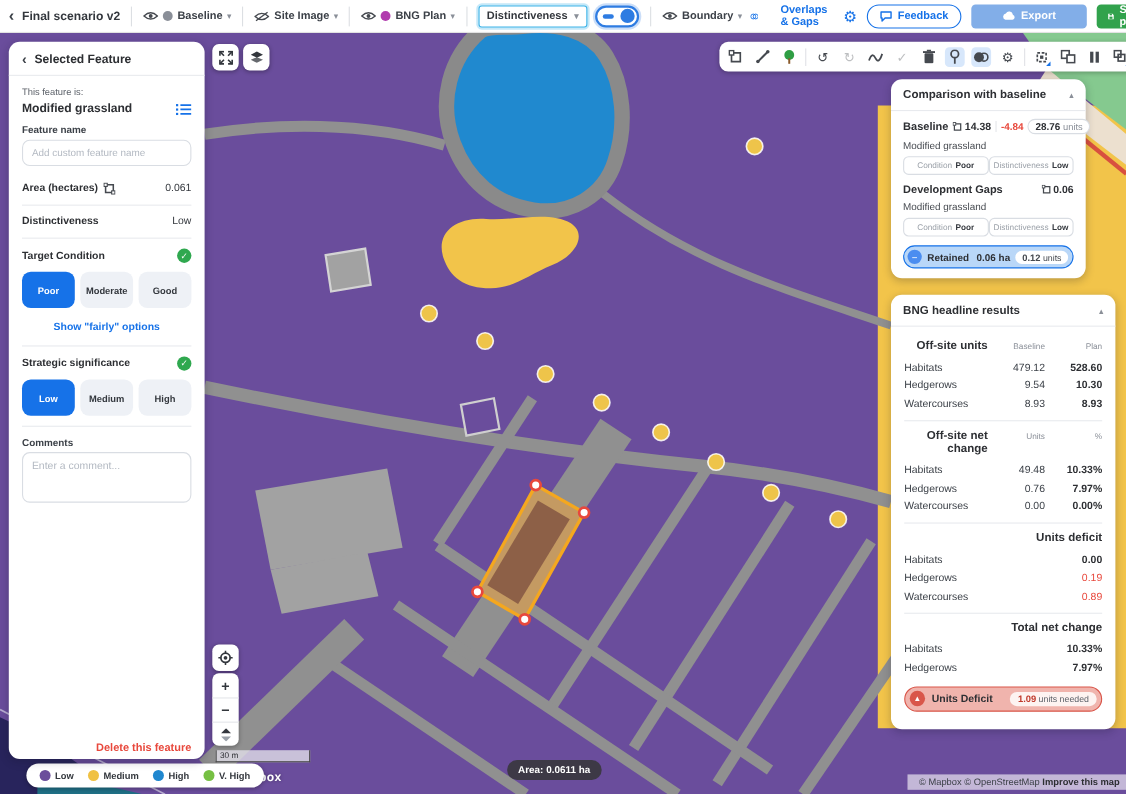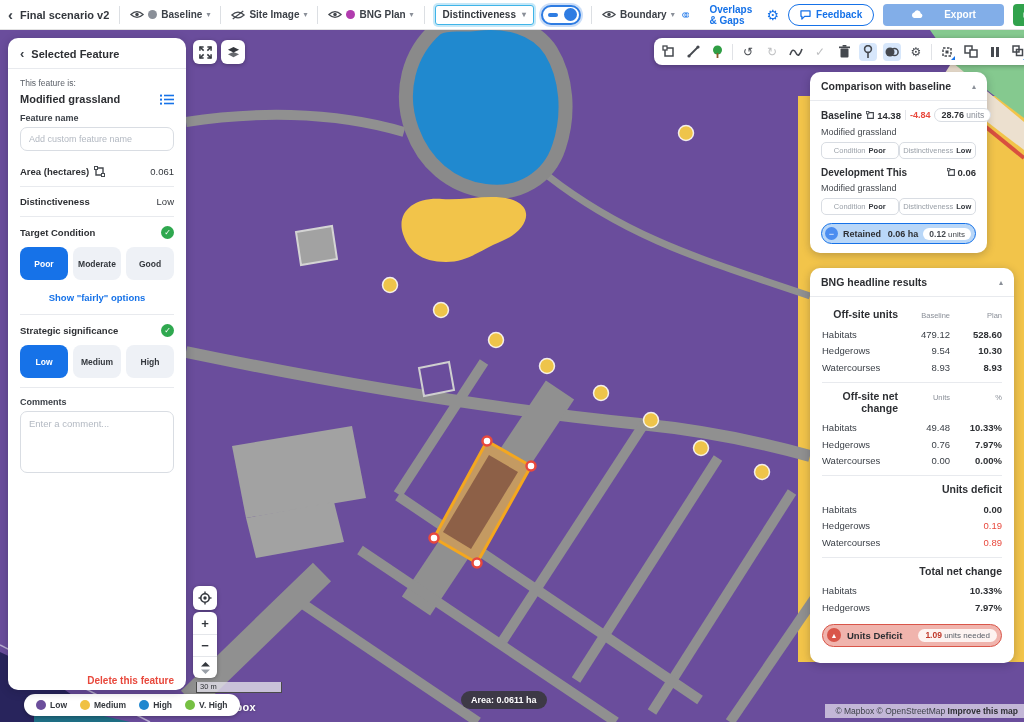--- a/index.html
+++ b/index.html
@@ -23,21 +23,21 @@
                font-size:10px; font-weight:bold; color:#33373d; cursor:pointer; }
   .toggle { width:40px; height:20px; border:2px solid #2e7ce2; border-radius:11px; position:relative;
             background:#fff; box-shadow:0 0 0 2px rgba(46,124,226,.25); cursor:pointer; flex:0 0 auto; }
   .toggle .knob { position:absolute; right:2px; top:1.5px; width:13px; height:13px; border-radius:50%; background:#2e7ce2; }
   .toggle .bar  { position:absolute; left:5px; top:6px; width:10px; height:4px; border-radius:2px; background:#2e7ce2; }
   .tb-right { margin-left:auto; display:flex; align-items:center; gap:9px; }
   .link-blue { color:#1672e8; font-size:10px; font-weight:bold; display:flex; align-items:center; gap:20px; cursor:pointer; }
   .gear { font-size:14px; color:#1672e8; cursor:pointer; line-height:1; }
   .btn-feedback { display:flex; align-items:center; gap:5px; height:22px; padding:0 11px; border:1.5px solid #1672e8;
                   border-radius:12px; color:#1672e8; font-size:10px; font-weight:bold; background:#fff; cursor:pointer; }
-  .btn-export { display:flex; align-items:center; gap:21px; height:22px; padding:0 28px; border:none; border-radius:4px;
+  .btn-export { display:flex; align-items:center; gap:5px; height:22px; padding:0 28px; border:none; border-radius:4px;
                 background:#82aee8; color:#fff; font-size:10px; font-weight:bold; cursor:pointer; }
   .btn-save { display:flex; align-items:center; gap:5px; height:22px; padding:0 10px; border:none; border-radius:4px;
               background:#31a24c; color:#fff; font-size:10px; font-weight:bold; cursor:pointer; }
 
   
   .card { background:#fff; border-radius:10px; box-shadow:0 2px 8px rgba(20,20,40,.25); z-index:20; }
 
   
   #left-panel { left:8px; top:38px; width:178px; height:652px; display:flex; flex-direction:column; }
   #lp-head { display:flex; align-items:center; gap:7px; padding:9px 12px 8px; border-bottom:1px solid #e8eaee; }
@@ -57,21 +57,21 @@
   .hdiv { border-top:1px solid #e8eaee; }
   .sec-head { display:flex; align-items:center; justify-content:space-between; margin:9px 0 8px; }
   .sec-title { font-size:9.5px; font-weight:bold; }
   .check { width:13px; height:13px; border-radius:50%; background:#2fa84f; color:#fff; font-size:8px;
            display:flex; align-items:center; justify-content:center; }
   .btn-row { display:flex; gap:5px; margin-bottom:9px; }
   .opt-btn { flex:1; height:33px; border:none; border-radius:8px; background:#eef1f6; color:#33373d;
              font-size:8.5px; font-weight:bold; font-family:"Liberation Sans",sans-serif; cursor:pointer; }
   .opt-btn.sel { background:#1672e8; color:#fff; }
   .lp-link { text-align:center; color:#1672e8; font-size:9.5px; font-weight:bold; margin:3px 0 11px; cursor:pointer; }
-  .lp-comment { width:100%; height:62px; border:1px solid #d9dde3; border-radius:7px; padding:6px 8px;
+  .lp-comment { width:100%; height:46px; border:1px solid #d9dde3; border-radius:7px; padding:6px 8px;
                 font-size:9.5px; font-family:"Liberation Sans",sans-serif; resize:none; }
   .lp-delete { margin-top:auto; text-align:right; color:#e8483c; font-size:10px; font-weight:bold; cursor:pointer; }
 
   
   .sq-btn { width:24px; height:24px; background:#fff; border-radius:6px; box-shadow:0 1px 4px rgba(0,0,0,.3);
             display:flex; align-items:center; justify-content:center; cursor:pointer; z-index:15; }
   #zoom-stack { left:193px; top:612px; width:24px; background:#fff; border-radius:6px; box-shadow:0 1px 4px rgba(0,0,0,.3);
                 display:flex; flex-direction:column; z-index:15; }
   .zs-cell { height:22px; display:flex; align-items:center; justify-content:center; font-size:13px; font-weight:bold;
              color:#33373d; cursor:pointer; }
@@ -500,21 +500,21 @@
         <span class="attr-pill">
             <span>Condition</span> 
             <b>Poor</b>
           </span>
         <span class="attr-pill">
             <span>Distinctiveness</span> 
             <b>Low</b>
           </span>
       </div>
       <div class="cp-toprow" style="margin-top:3px">
-        <span class="cp-name">Development This</span>
+        <span class="cp-name">Development Gaps</span>
         <span class="cp-area">
           <svg width="9" height="9" viewBox="0 0 11 11">
               <path d="M2 2 L9 2 L9 9 L2 9 Z" fill="none" stroke="#45494f" stroke-width="1.4"></path>
               <rect x="0.5" y="0.5" width="3" height="3" fill="#fff" stroke="#45494f"></rect>
             </svg>
           <span>0.06</span>
         </span>
       </div>
       <div class="cp-habitat">Modified grassland</div>
       <div class="pill-row">

